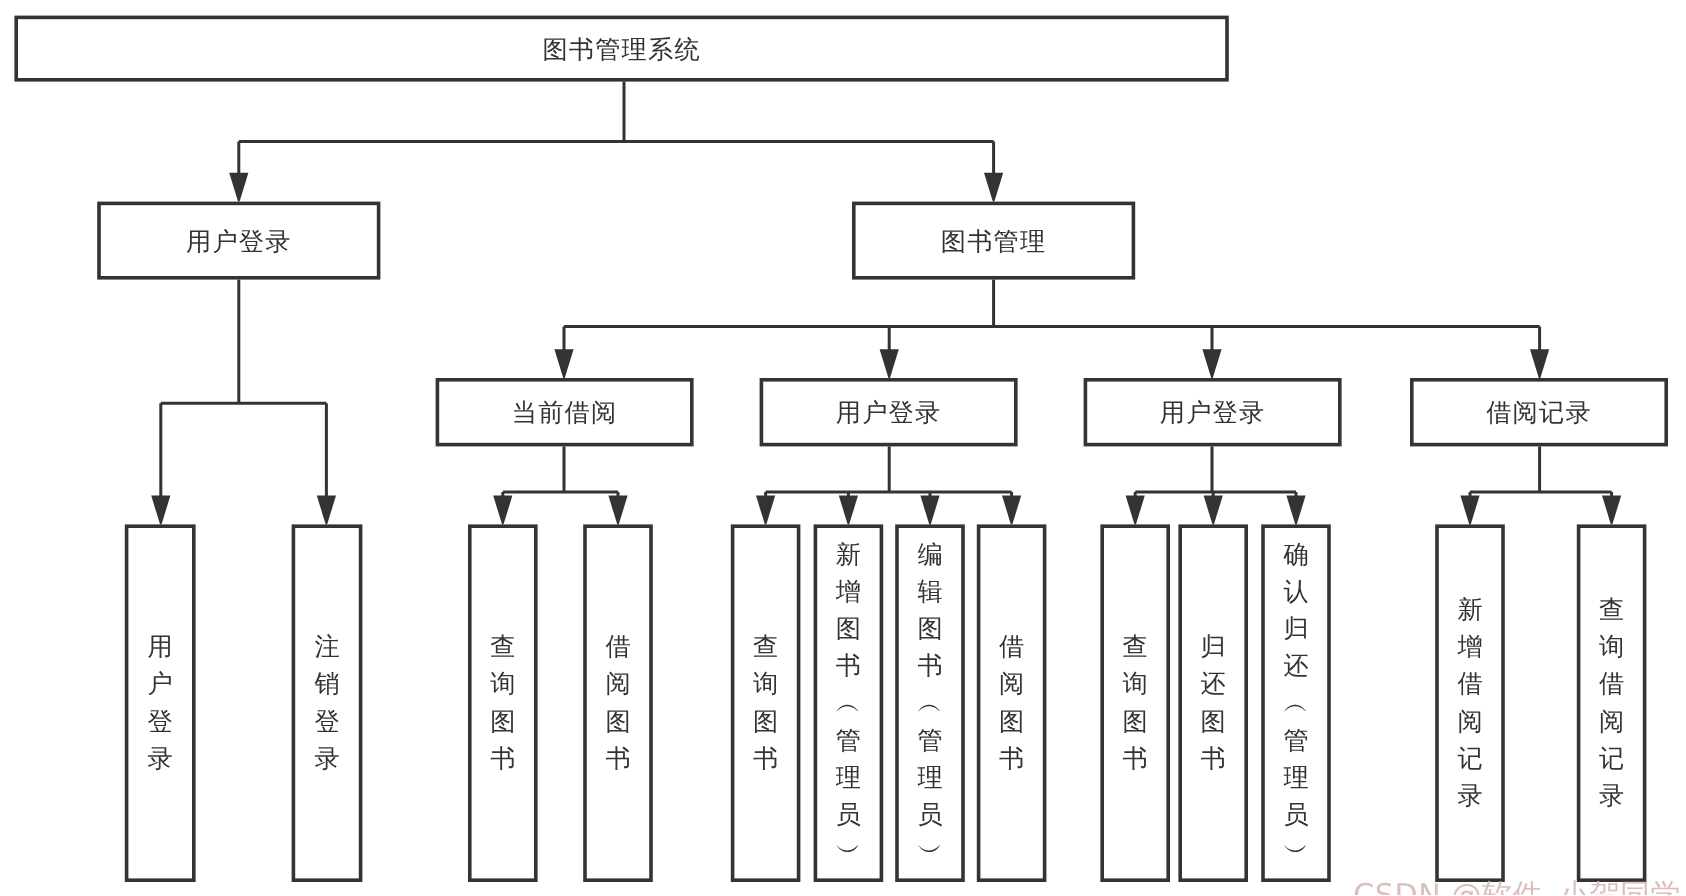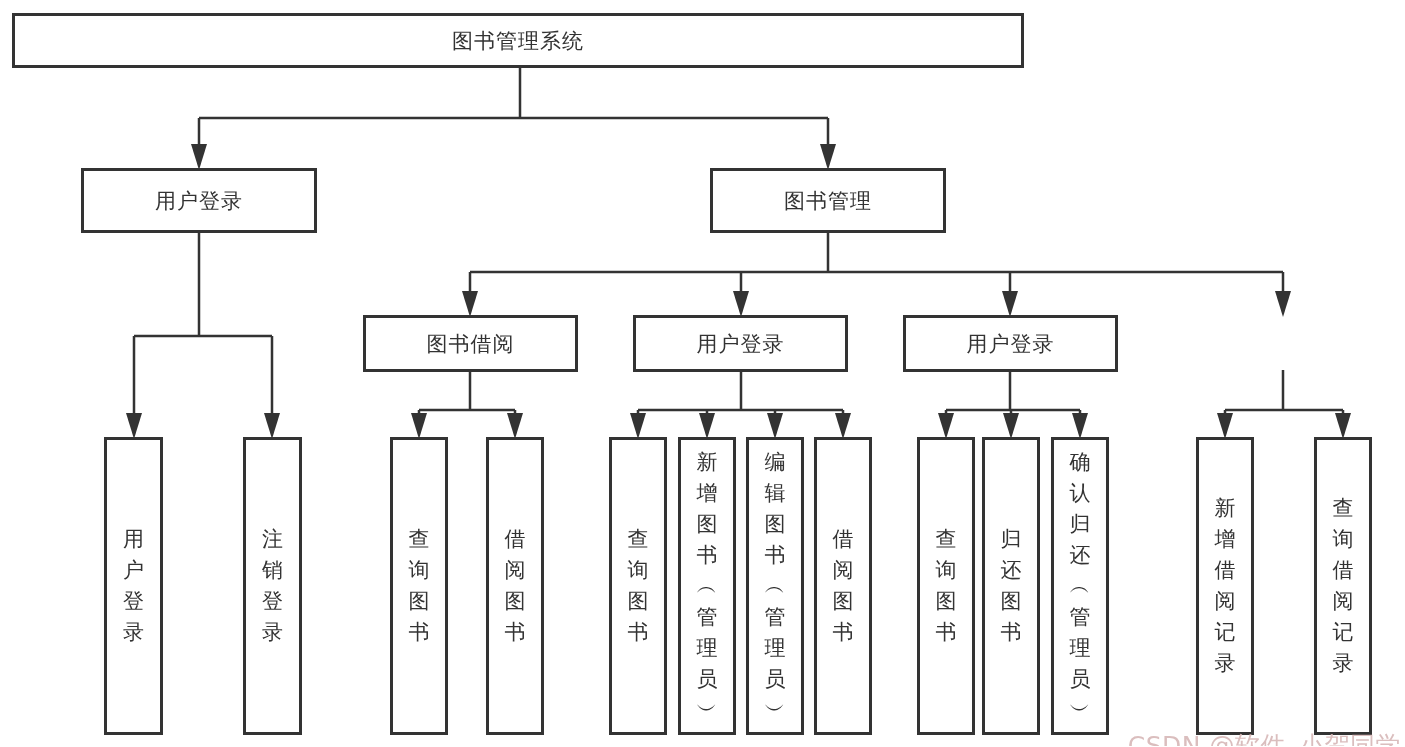--- a/index.html
+++ b/index.html
@@ -99,27 +99,30 @@
   </div>
 
   <div class="node h" style="left:710px;top:168px;width:236px;height:65px">
     <span>图书管理</span>
   </div>
   <div class="node h" style="left:81px;top:168px;width:236px;height:65px">
     <span>用户登录</span>
   </div>
 
   <div class="node h" style="left:363px;top:315px;width:215px;height:57px">
-    <span>图书借阅</span>
+    <span>当前借阅</span>
   </div>
   <div class="node h" style="left:633px;top:315px;width:215px;height:57px">
     <span>用户登录</span>
   </div>
   <div class="node h" style="left:903px;top:315px;width:215px;height:57px">
     <span>用户登录</span>
+  </div>
+  <div class="node h" style="left:1175px;top:315px;width:215px;height:57px">
+    <span>借阅记录</span>
   </div>
 
   <div class="node v" style="left:104px;top:437px;width:59px;height:298px">
     <span class="vtext">用
 户
 登
 录</span>
   </div>
   <div class="node v" style="left:243px;top:437px;width:59px;height:298px">
     <span class="vtext">注

